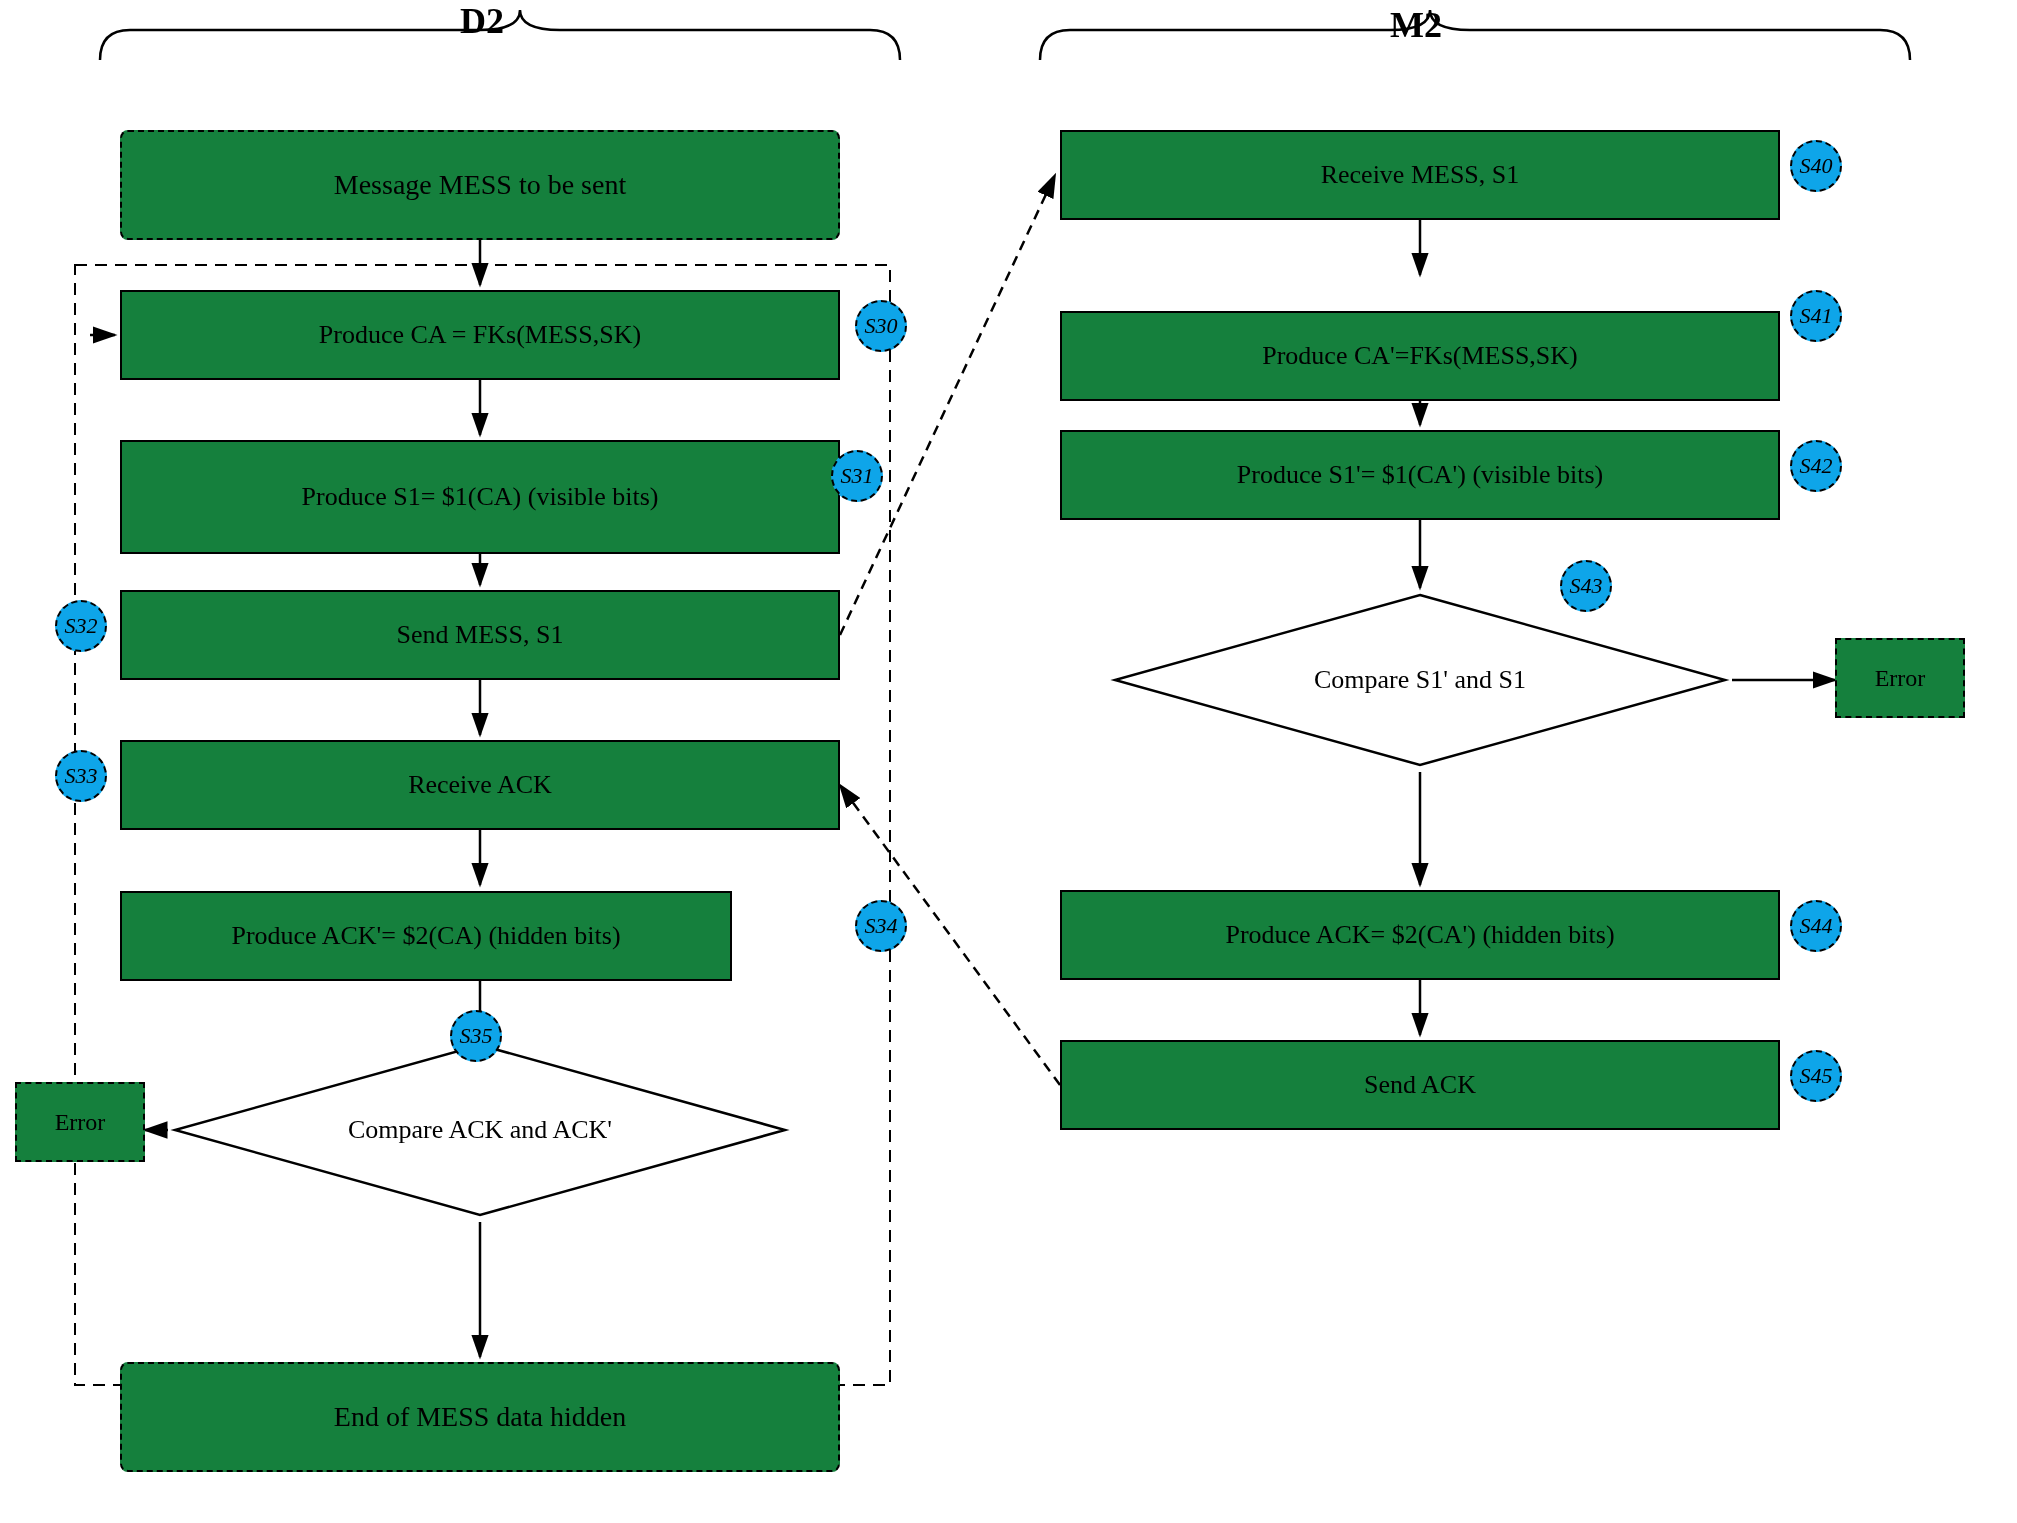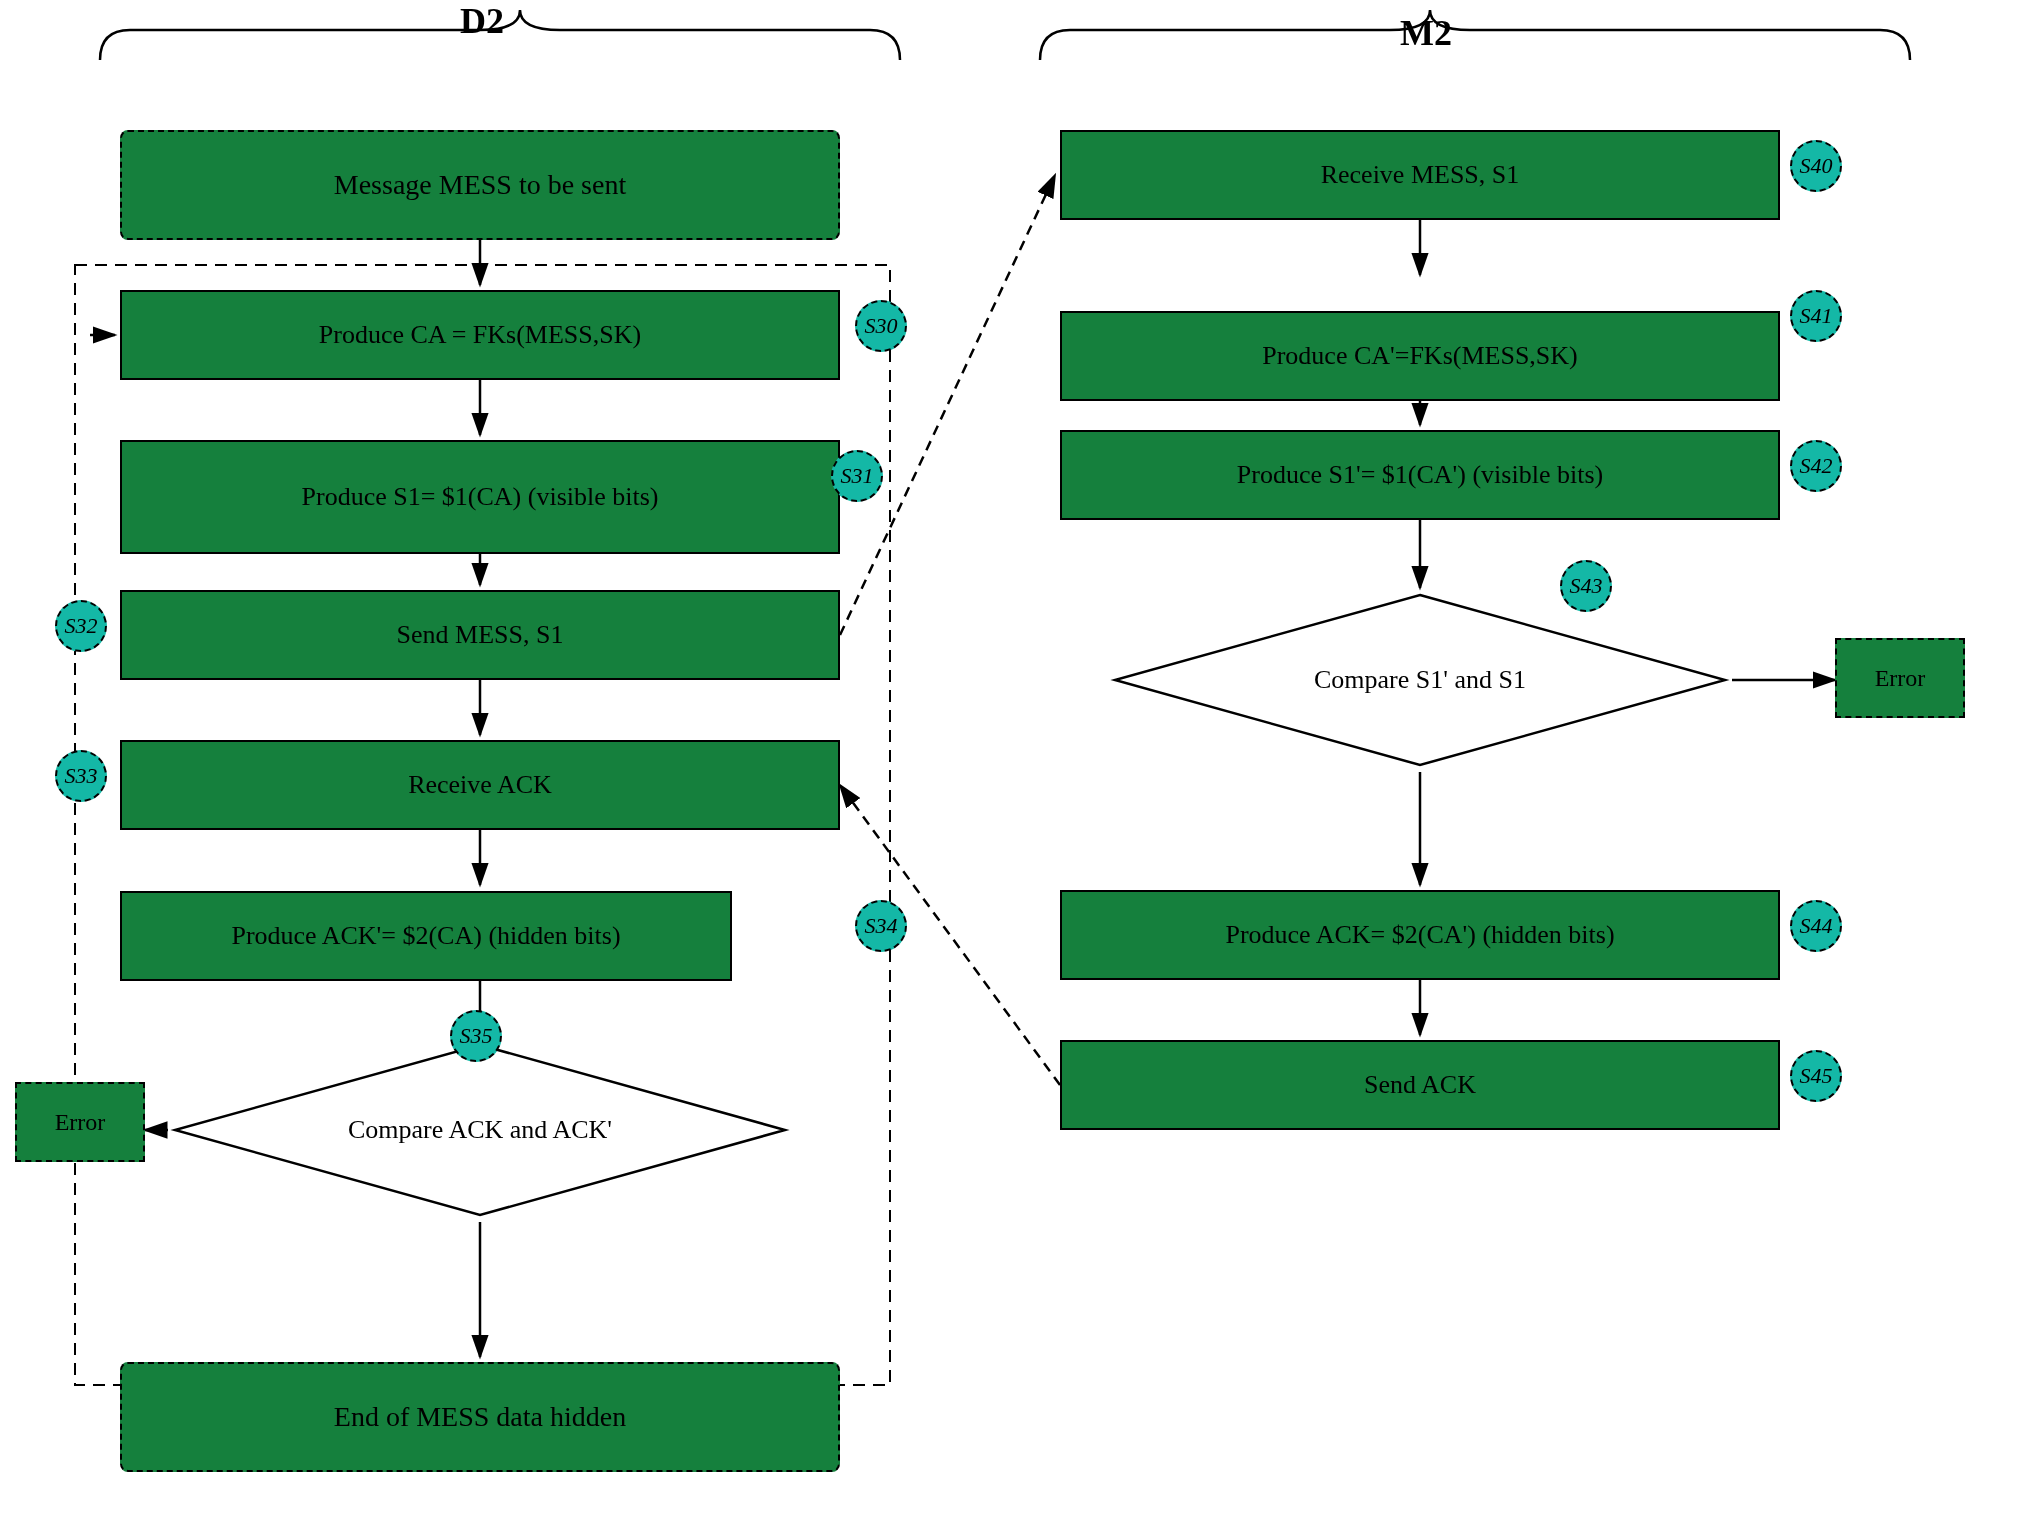--- a/index.html
+++ b/index.html
@@ -73,21 +73,21 @@
     .step-label {
       position: absolute;
       width: 52px;
       height: 52px;
       border: 2px dashed #000;
       border-radius: 50%;
       display: flex;
       align-items: center;
       justify-content: center;
       font-size: 22px;
-      background: #14b8a6;
+      background: #0ea5e9;
       font-style: italic;
     }
 
     
     svg.arrows {
       position: absolute;
       top: 0; left: 0;
       width: 2017px;
       height: 1523px;
       pointer-events: none;
@@ -145,21 +145,21 @@
     <line x1="1060" y1="1085" x2="840" y2="785" stroke="#000" stroke-width="2.5" stroke-dasharray="10,7" marker-end="url(#arrowhead)"></line>
 
     <line x1="90" y1="335" x2="115" y2="335" stroke="#000" stroke-width="2.5" stroke-dasharray="10,7" marker-end="url(#arrowhead)"></line>
 
     <rect x="75" y="265" width="815" height="1120" fill="none" stroke="#000" stroke-width="2" stroke-dasharray="12,8"></rect>
 
   </svg>
 
   <div class="col-header" style="left: 460px; top: 0px;">D2</div>
 
-  <div class="col-header" style="left: 1390px; top: 12px; margin-left: 10px;">M2</div>
+  <div class="col-header" style="left: 1390px; top: 4px;">M2</div>
 
   <div class="flow-box rounded-dotted" style="left:120px; top:130px; width:720px; height:110px; font-size:28px;">
     <span>Message MESS to be sent</span>
   </div>
 
   <div class="flow-box" style="left:120px; top:290px; width:720px; height:90px;">
     <span>Produce CA = FKs(MESS,SK)</span>
   </div>
   <div class="step-label" style="left:855px; top:300px;">
     <span>S30</span>

